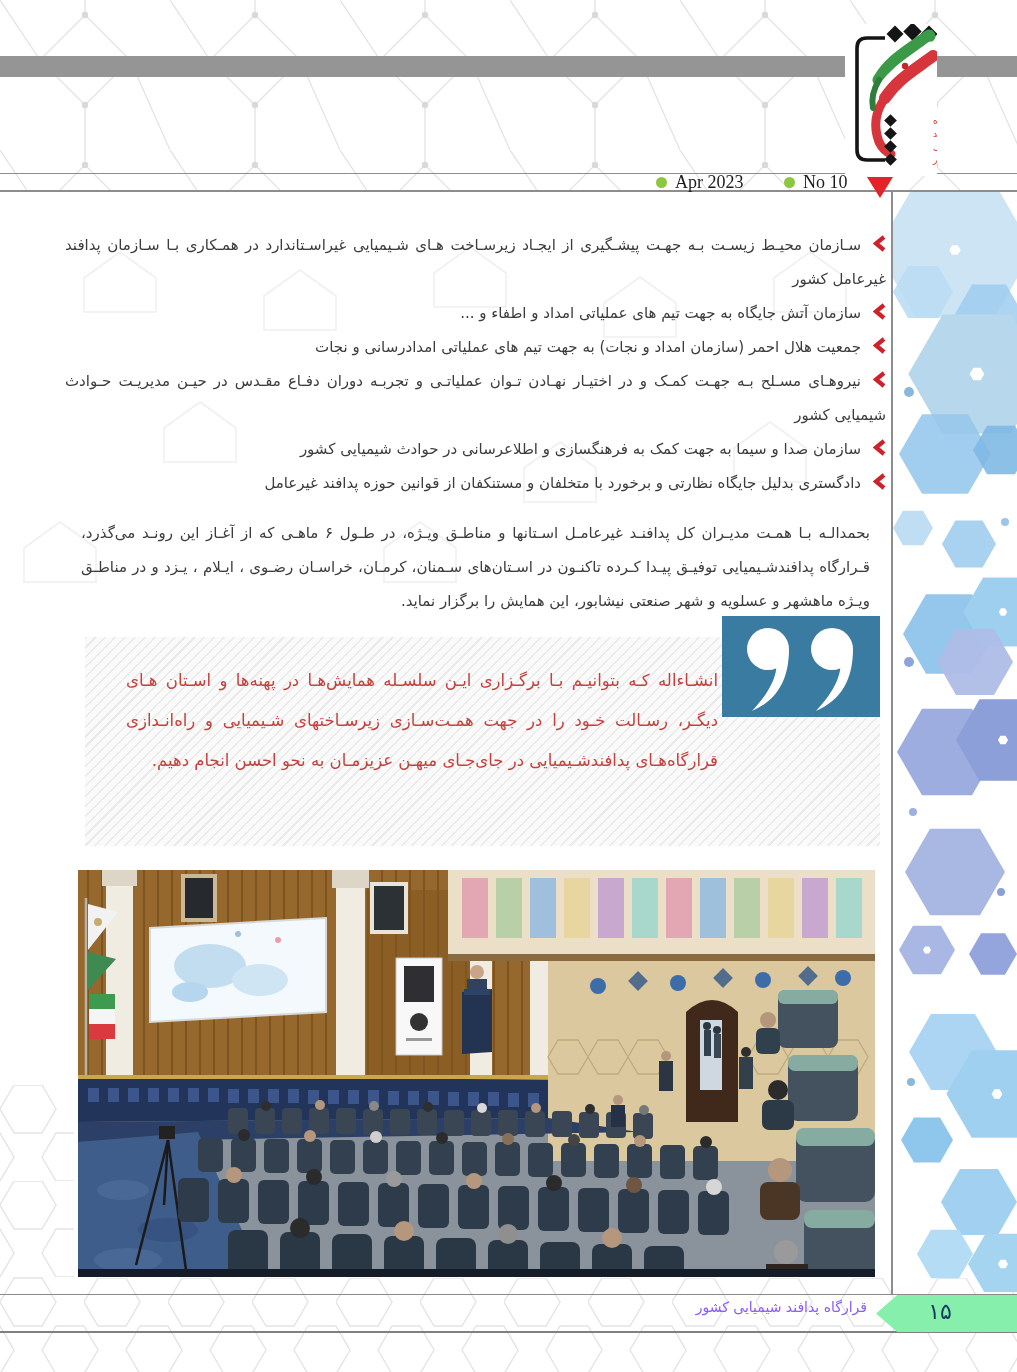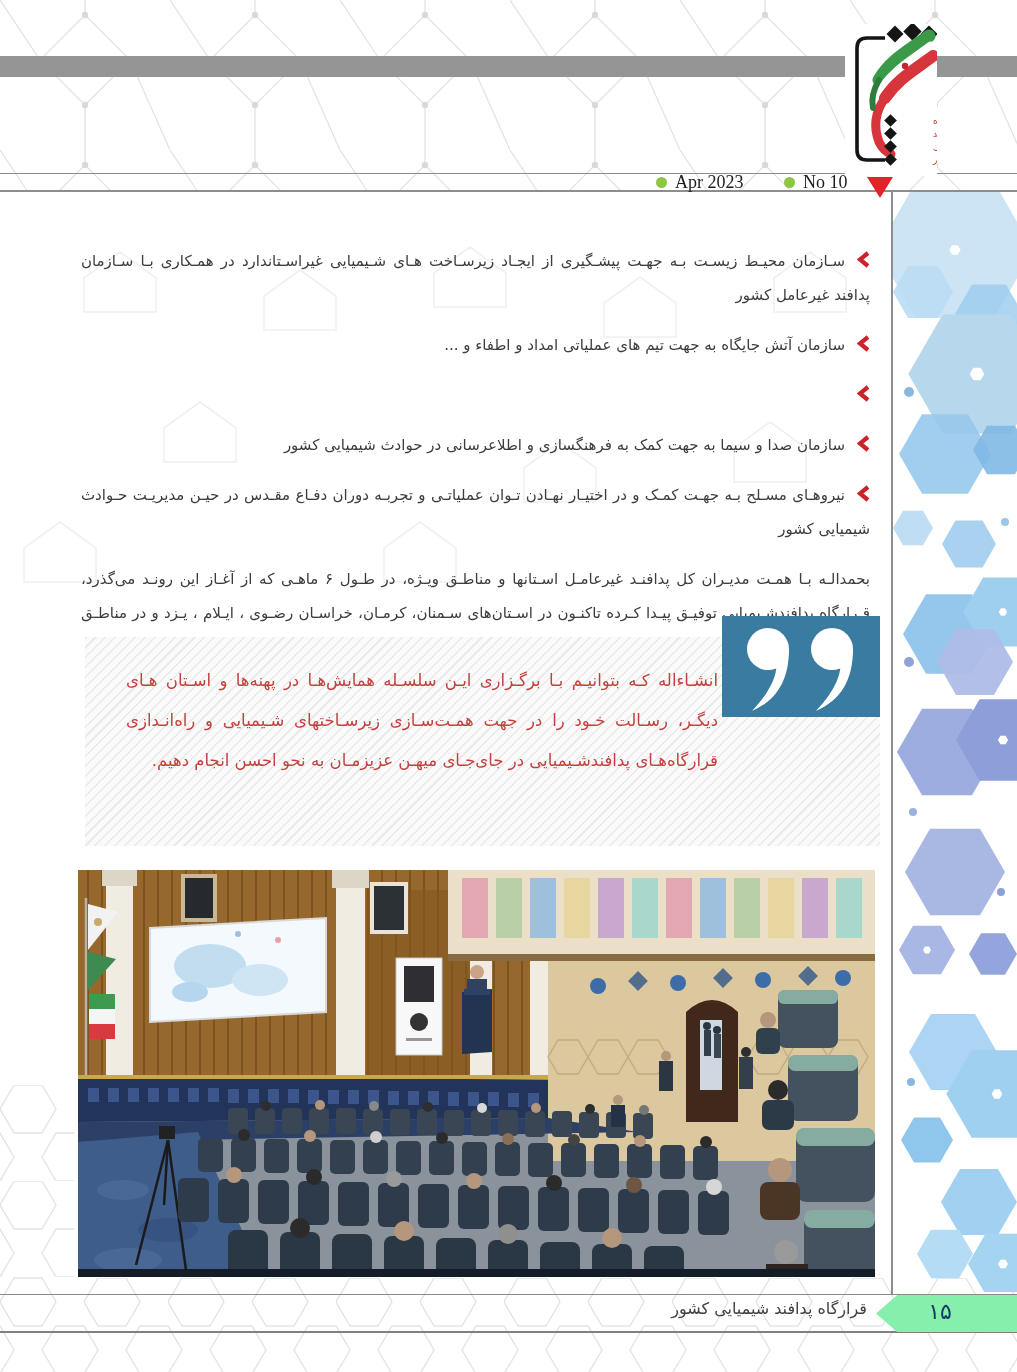--- a/index.html
+++ b/index.html
@@ -12,35 +12,35 @@
   .rule{position:absolute;left:0;width:1017px;background:#8d8d8d;z-index:2;}
   .date-item{position:absolute;z-index:3;font-family:"Liberation Serif","DejaVu Serif",serif;
              font-size:18px;color:#1c1c1c;display:flex;align-items:center;gap:8px;}
   .gdot{width:11px;height:11px;border-radius:50%;background:#8dc63f;display:inline-block;}
   .red-tri{position:absolute;left:867px;top:177px;width:0;height:0;z-index:3;
            border-left:13px solid transparent;border-right:13px solid transparent;border-top:21px solid #e2232a;}
   .vline{position:absolute;left:891px;top:192px;width:2px;height:1102px;background:#8e8e8e;z-index:2;}
   
   .content{position:absolute;left:65px;top:228px;width:821px;z-index:2;direction:rtl;
            color:#3c3c3c;font-size:15px;line-height:34px;text-align:justify;}
-  .bullet{margin:16px;}
+  .bullet{margin:0;}
   .chev{display:inline-block;vertical-align:-2px;margin-left:12px;}
   .para{margin:16px;}
   
   .quote{position:absolute;left:85px;top:637px;width:795px;height:209px;z-index:2;
          background:repeating-linear-gradient(135deg,#eaeaea 0px,#eaeaea 1.5px,#fafafa 1.5px,#fafafa 7px);}
   .qbox{position:absolute;right:0;top:-21px;width:158px;height:101px;background:#3a7ca1;}
   .qtext{position:absolute;top:24px;right:162px;width:592px;direction:rtl;text-align:justify;
          color:#c2403d;font-size:16.5px;line-height:40px;}
   
   .photo{position:absolute;left:78px;top:870px;width:797px;height:407px;z-index:2;overflow:hidden;}
   
   .f-rule1{position:absolute;left:0;top:1294px;width:1017px;height:1px;background:#8a8a8a;z-index:3;}
   .f-rule2{position:absolute;left:0;top:1331px;width:1017px;height:2px;background:#808080;z-index:3;}
-  .f-org{position:absolute;right:150px;top:1299px;z-index:4;direction:rtl;font-size:16px;color:#404040;}
+  .f-org{position:absolute;right:150px;top:1299px;z-index:4;direction:rtl;font-size:14px;color:#8b5cf6;}
   .f-banner{position:absolute;left:876px;top:1295px;width:141px;height:37px;background:#86efac;z-index:4;
             clip-path:polygon(0 50%,15% 0,100% 0,100% 100%,15% 100%);}
   .f-num{position:absolute;left:34px;top:4px;width:60px;text-align:center;
          font-size:22px;color:#14395e;}
   svg{display:block;}
 </style>
 </head>
 <body>
 
 <div class="page">
@@ -186,27 +186,30 @@
 
   <div class="content">
     <p class="bullet"><svg class="chev" width="13" height="17">
           <path d="M11,2 L3,8.5 L11,15" stroke="#cc2229" stroke-width="4.2" fill="none"></path>
         </svg><span>سـازمان محیـط زیسـت بـه جهـت پیشـگیری از ایجـاد زیرسـاخت هـای شـیمیایی غیراسـتاندارد در همـکاری بـا سـازمان پدافند غیرعامل کشور</span></p>
     <p class="bullet"><svg class="chev" width="13" height="17">
           <path d="M11,2 L3,8.5 L11,15" stroke="#cc2229" stroke-width="4.2" fill="none"></path>
         </svg><span>سازمان آتش جایگاه به جهت تیم های عملیاتی امداد و اطفاء و ...</span></p>
     <p class="bullet"><svg class="chev" width="13" height="17">
           <path d="M11,2 L3,8.5 L11,15" stroke="#cc2229" stroke-width="4.2" fill="none"></path>
-        </svg></p>
+        </svg><span>جمعیت هلال احمر (سازمان امداد و نجات) به جهت تیم های عملیاتی امدادرسانی و نجات</span></p>
+    <p class="bullet"><svg class="chev" width="13" height="17">
+          <path d="M11,2 L3,8.5 L11,15" stroke="#cc2229" stroke-width="4.2" fill="none"></path>
+        </svg><span>نیروهـای مسـلح بـه جهـت کمـک و در اختیـار نهـادن تـوان عملیاتـی و تجربـه دوران دفـاع مقـدس در حیـن مدیریـت حـوادث شیمیایی کشور</span></p>
     <p class="bullet"><svg class="chev" width="13" height="17">
           <path d="M11,2 L3,8.5 L11,15" stroke="#cc2229" stroke-width="4.2" fill="none"></path>
         </svg><span>سازمان صدا و سیما به جهت کمک به فرهنگسازی و اطلاعرسانی در حوادث شیمیایی کشور</span></p>
     <p class="bullet"><svg class="chev" width="13" height="17">
           <path d="M11,2 L3,8.5 L11,15" stroke="#cc2229" stroke-width="4.2" fill="none"></path>
-        </svg><span>نیروهـای مسـلح بـه جهـت کمـک و در اختیـار نهـادن تـوان عملیاتـی و تجربـه دوران دفـاع مقـدس در حیـن مدیریـت حـوادث شیمیایی کشور</span></p>
+        </svg><span>دادگستری بدلیل جایگاه نظارتی و برخورد با متخلفان و مستنکفان از قوانین حوزه پدافند غیرعامل</span></p>
     <p class="para">بحمدالـه بـا همـت مدیـران کل پدافنـد غیرعامـل اسـتانها و مناطـق ویـژه، در طـول ۶ ماهـی که از آغـاز این رونـد می‌گذرد، قـرارگاه پدافندشـیمیایی توفیـق پیـدا کـرده تاکنـون در اسـتان‌های سـمنان، کرمـان، خراسـان رضـوی ، ایـلام ، یـزد و در مناطـق ویـژه ماهشهر و عسلویه و شهر صنعتی نیشابور، این همایش را برگزار نماید.</p>
   </div>
 
   <div class="quote">
     <div class="qbox">
       <svg width="158" height="101" viewBox="0 0 158 101">
         <g fill="#ffffff">
           <g transform="translate(24,12)">
             <circle cx="22" cy="21" r="21"></circle>
             <path d="M43,21 C43,52 31,72 6,83 C26,62 32,44 30,34 L43,21 Z"></path>

